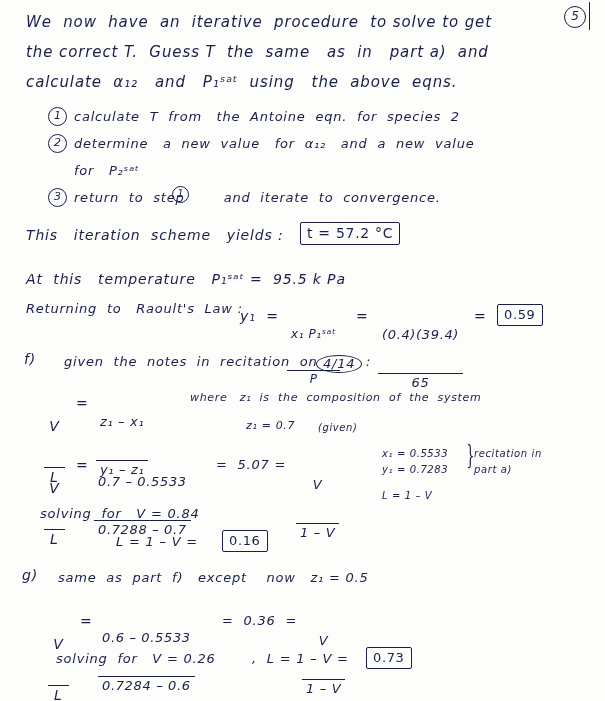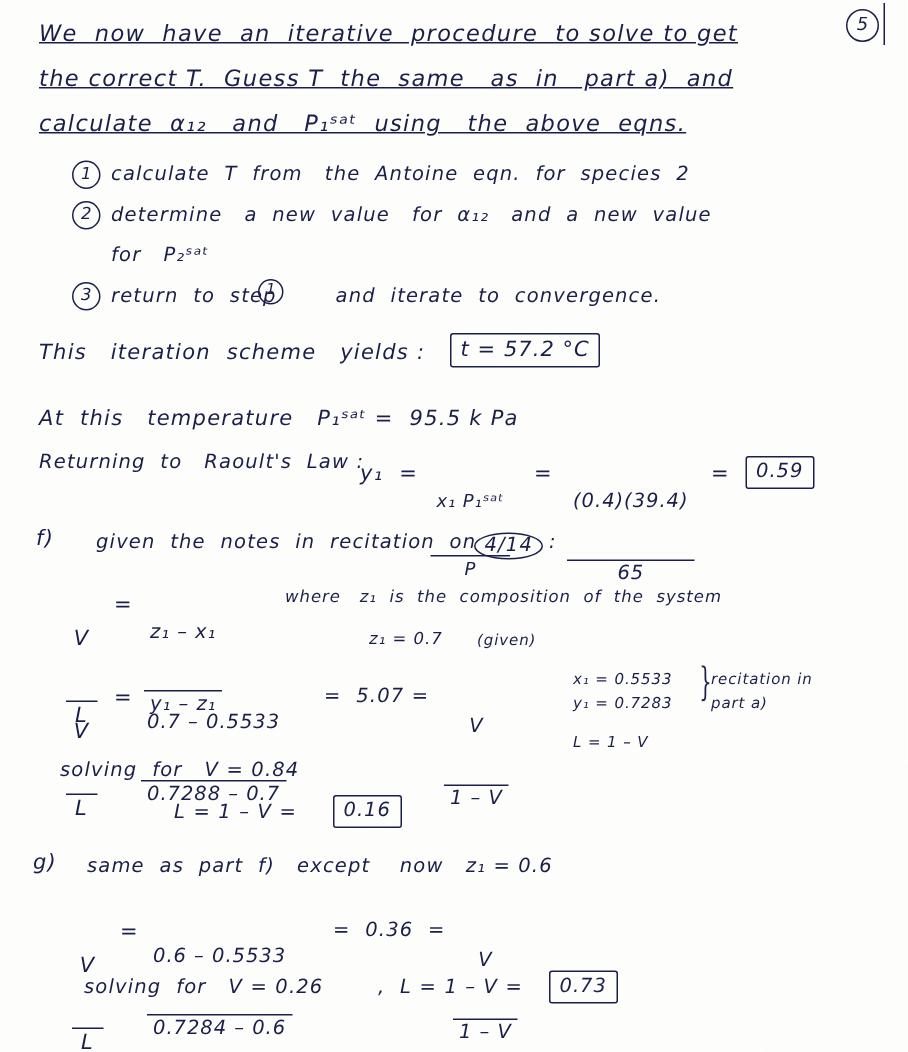--- a/index.html
+++ b/index.html
@@ -19,21 +19,21 @@
   }
   .hw {
     position: absolute;
     color: #1a1f4a;
     font-family: "DejaVu Sans", sans-serif;
     font-style: italic;
     white-space: pre;
     letter-spacing: 0.06em;
     line-height: 1.1;
   }
-  .s15 { font-size: 15px; text-decoration: underline; }
+  .s15 { font-size: 15px; }
   .s14 { font-size: 14px; }
   .s13 { font-size: 13px; }
   .s12 { font-size: 12px; }
   .s11 { font-size: 11px; }
   .s10 { font-size: 10px; text-align: center; }
   
   .frac {
     position: absolute;
     display: inline-block;
     text-align: center;
@@ -53,21 +53,20 @@
     padding: 1px 4px 0 4px;
   }
   
   .boxed {
     position: absolute;
     border: 1.4px solid #1a1f4a;
     border-radius: 2px;
     padding: 2px 6px 3px 6px;
     color: #1a1f4a;
     font-family: "DejaVu Sans", sans-serif;
-    font-style: italic;
     white-space: pre;
     letter-spacing: 0.05em;
   }
   
   .circled {
     position: absolute;
     width: 17px;
     height: 17px;
     border: 1.3px solid #1a1f4a;
     border-radius: 50%;
@@ -182,21 +181,21 @@
   <div class="brace" style="left:462px; top:442px;">}</div>
   <div class="hw s10" style="left:474px; top:448px;">recitation in</div>
   <div class="hw s10" style="left:474px; top:464px;">part a)</div>
   <div class="hw s10" style="left:382px; top:490px;">L = 1 – V</div>
 
   <div class="hw s13" style="left:40px; top:507px;">solving  for   V = 0.84</div>
   <div class="hw s13" style="left:116px; top:535px;">L = 1 – V =</div>
   <div class="boxed s13" style="left:222px; top:530px;"><span>0.16</span></div>
 
   <div class="hw s14" style="left:22px; top:568px;">g)</div>
-  <div class="hw s13" style="left:58px; top:571px;">same  as  part  f)   except    now   z₁ = 0.6</div>
+  <div class="hw s13" style="left:58px; top:571px;">same  as  part  f)   except    now   z₁ = 0.5</div>
 
   <div class="frac s14" style="left:48px; top:604px;">
     <span class="num">V</span>
     <span class="den">L</span>
   </div>
   <div class="hw s14" style="left:80px; top:614px;">=</div>
   <div class="frac s13" style="left:98px; top:600px;">
     <span class="num">0.6 – 0.5533</span>
     <span class="den">0.7284 – 0.6</span>
   </div>

